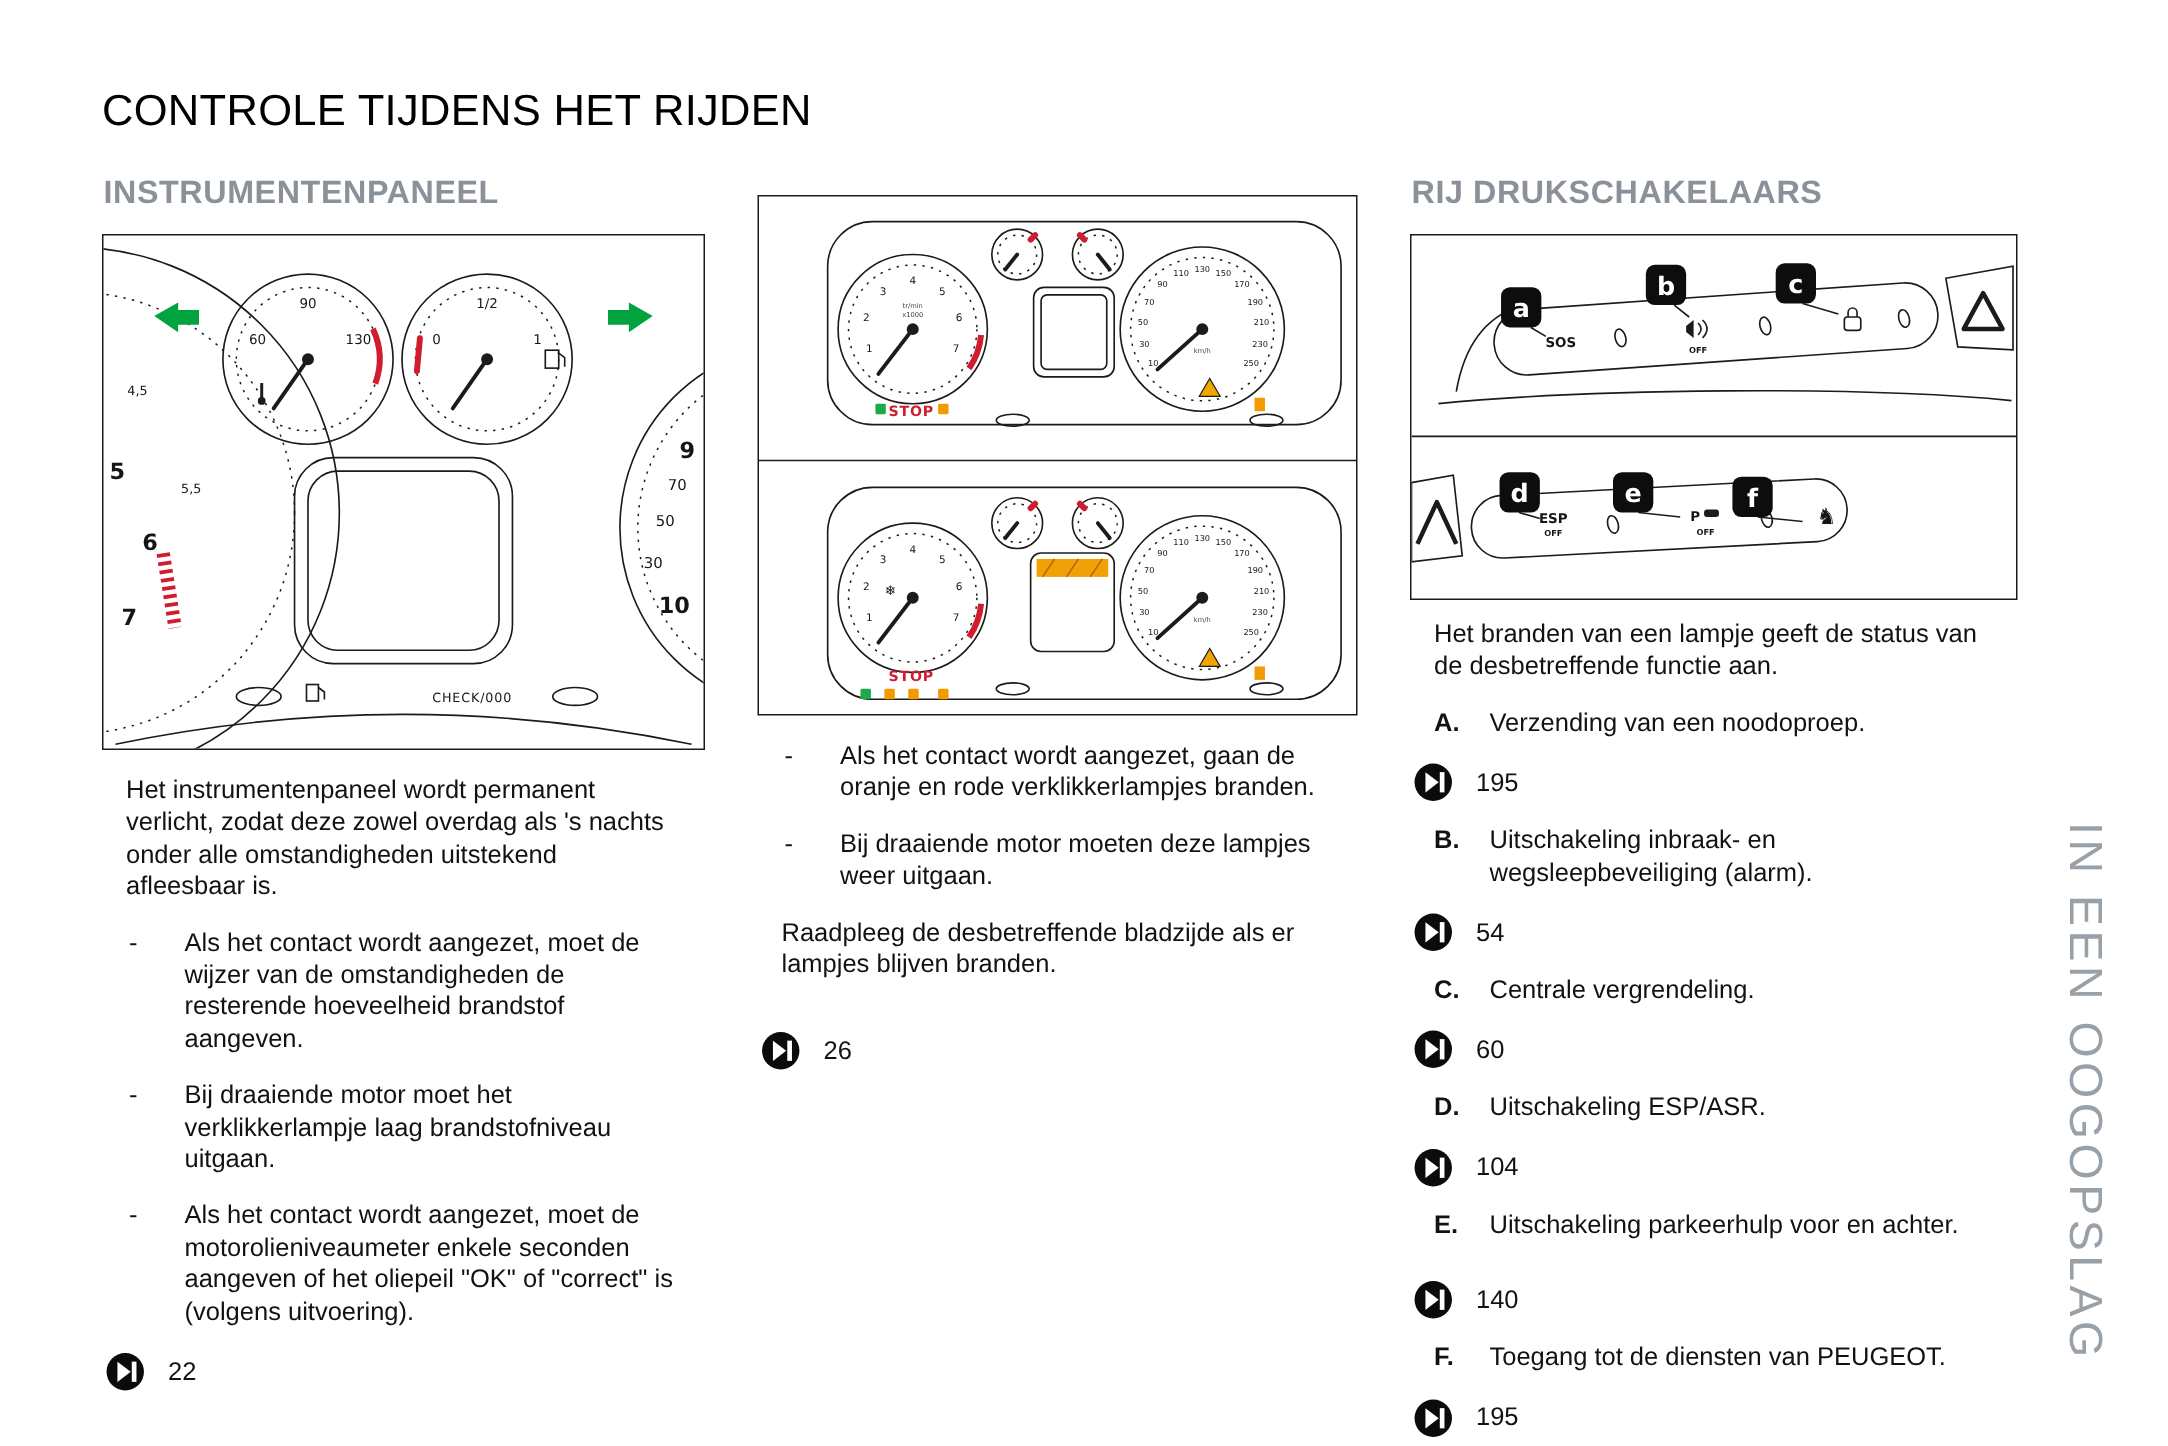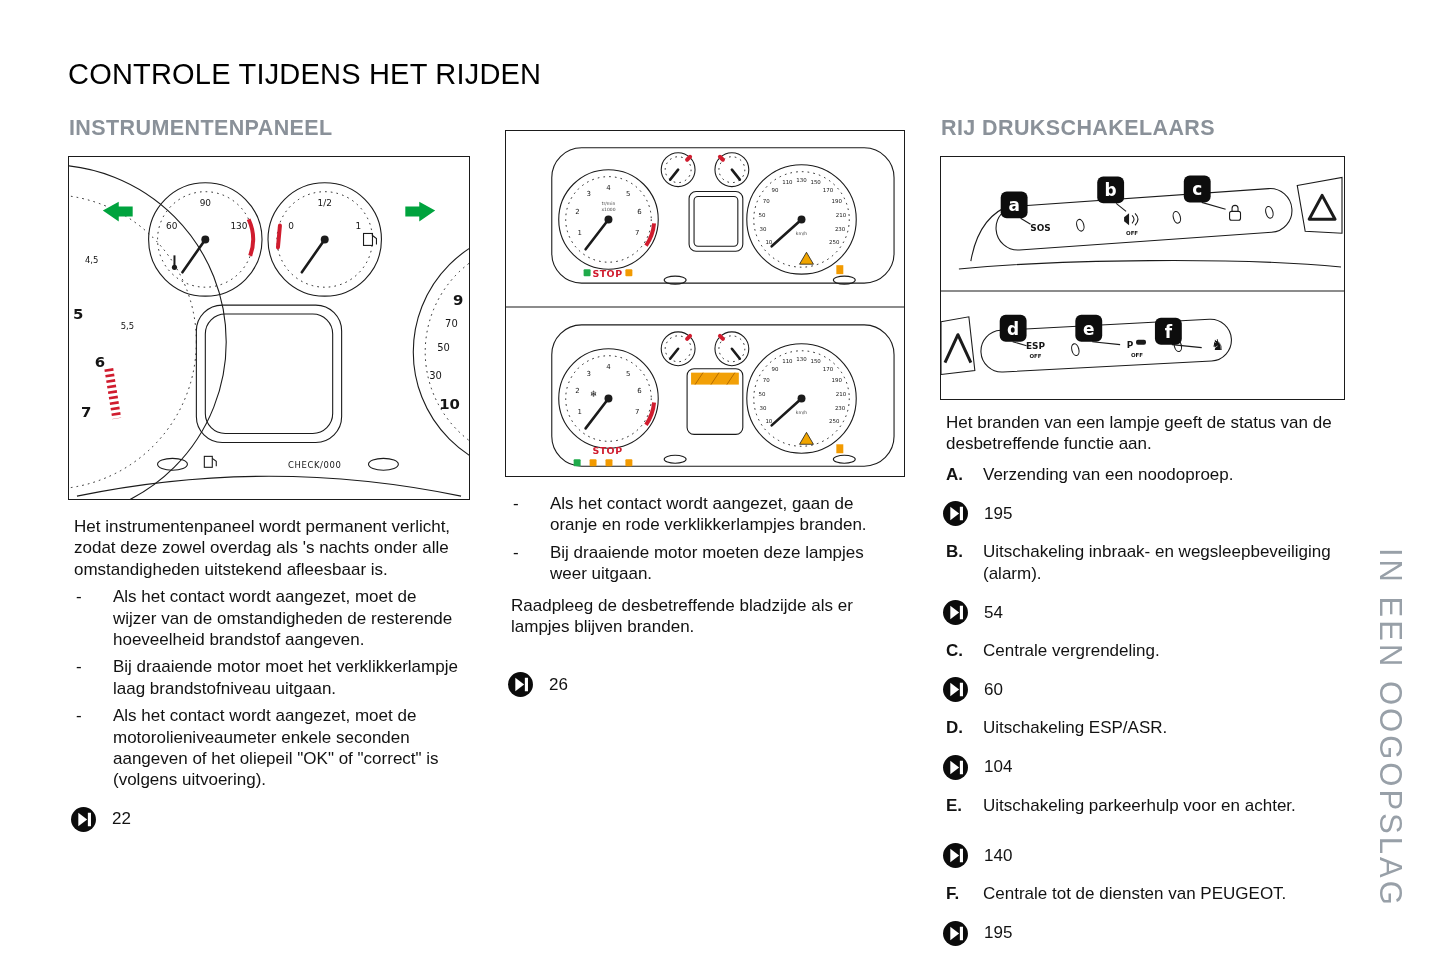--- a/index.html
+++ b/index.html
@@ -10,21 +10,21 @@
   .col{position:absolute;top:115px;}
   .col1{left:68px;width:402px;}
   .col2{left:505px;width:400px;}
   .col3{left:940px;width:405px;}
   .col h2{margin:1px;font-size:21.5px;font-weight:700;color:#8a9199;letter-spacing:0.4px;}
   .figure{border:1.5px solid #1b1b1b;margin-top:15px;background:#fff;}
   .figure svg{display:block;width:100%;height:100%;}
   .fig1{height:342px;}
   .fig2{height:345px;}
   .fig3{height:242px;}
-  .body{font-size:17px;line-height:1.26;margin:6px;}
+  .body{font-size:17px;line-height:1.26;margin:16px;}
   .intro{margin-top:16px;}
   .bullet{display:flex;}
   .bullet .dash{flex:none;width:37px;padding-left:2px;}
   .bullet .btxt{flex:1;}
   .pageref{display:flex;align-items:center;gap:15px;margin:15px 0 14px 2px;}
   .reficon svg{width:27px;height:27px;display:block;}
   .refnum{font-size:17px;}
   .item{display:flex;margin-top:9px;}
   .item .letter{flex:none;width:37px;font-weight:700;}
   .item .itext{flex:1;}
@@ -481,21 +481,21 @@
             <circle cx="13" cy="13" r="12" fill="#0b0b0b"></circle>
             <polygon points="8,6.5 8,19.5 16.5,13" fill="#fff"></polygon>
             <rect x="17.2" y="6.5" width="3" height="13" fill="#fff"></rect>
           </svg>
       </span>
       <span class="refnum">140</span>
     </div>
 
     <div class="item body">
       <span class="letter">F.</span>
-      <span class="itext">Centrale tot de diensten van PEUGEOT.</span>
+      <span class="itext">Toegang tot de diensten van PEUGEOT.</span>
     </div>
     <div class="pageref">
       <span class="reficon">
         <svg viewBox="0 0 26 26">
             <circle cx="13" cy="13" r="12" fill="#0b0b0b"></circle>
             <polygon points="8,6.5 8,19.5 16.5,13" fill="#fff"></polygon>
             <rect x="17.2" y="6.5" width="3" height="13" fill="#fff"></rect>
           </svg>
       </span>
       <span class="refnum">195</span>

